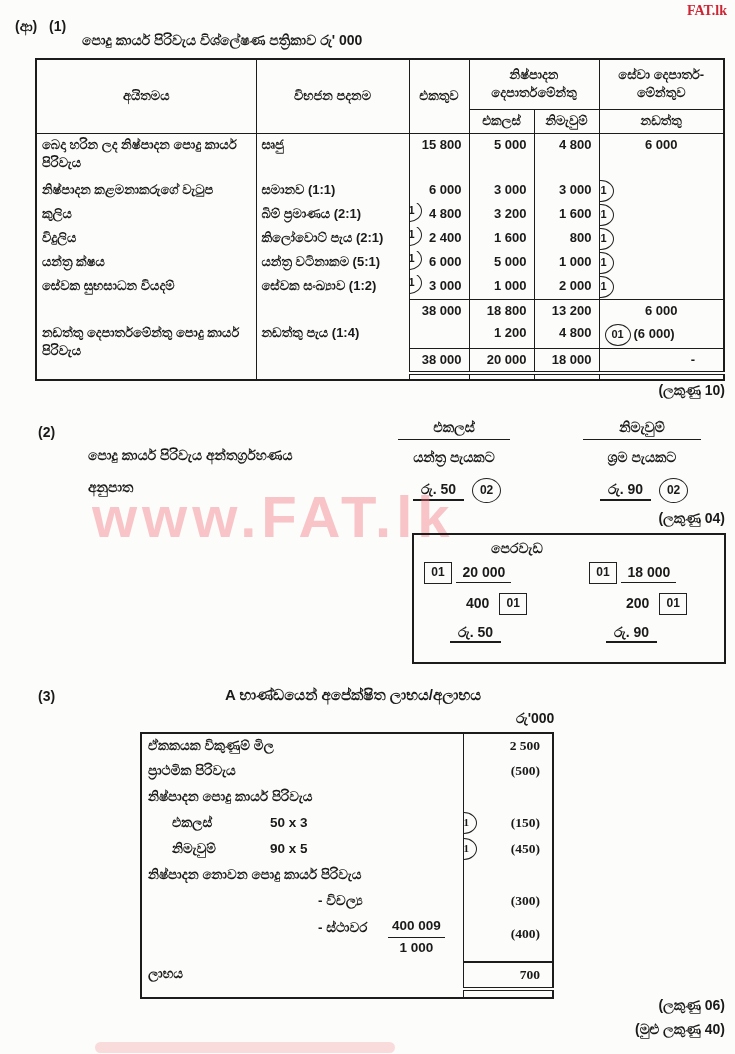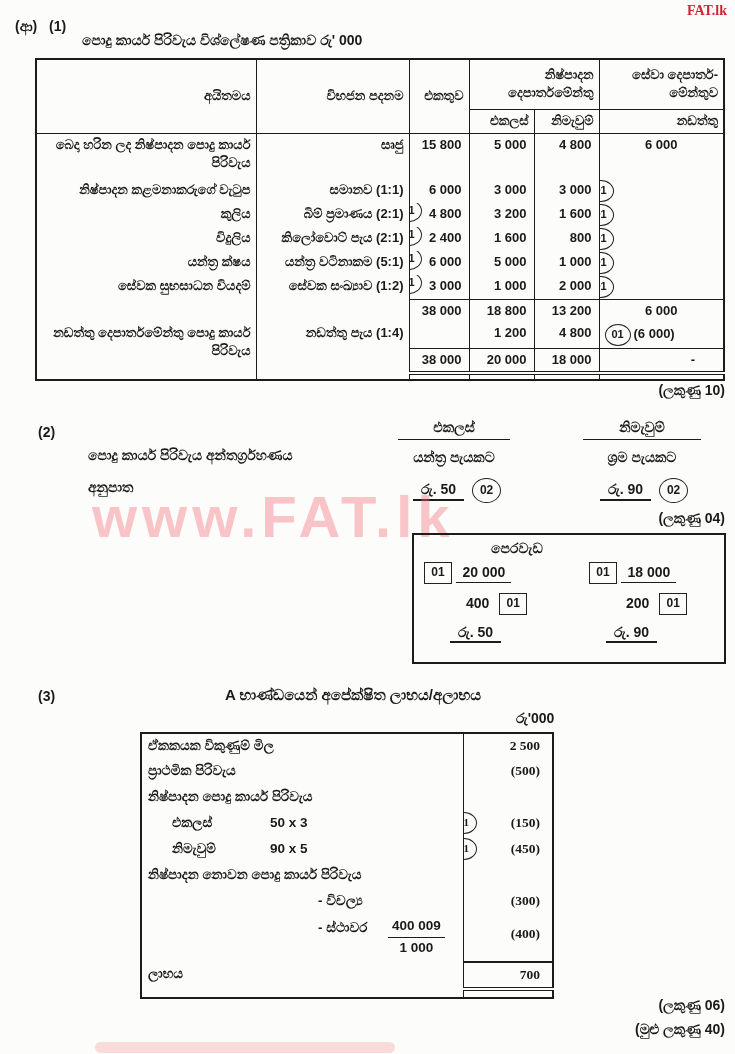--- a/index.html
+++ b/index.html
@@ -12,23 +12,23 @@
   #watermark{left:92px;top:483px;font-size:58px;font-weight:700;letter-spacing:5px;
              color:rgba(243,105,115,0.38);white-space:nowrap;z-index:5;}
   #wm-strip{left:95px;top:1042px;width:300px;height:11px;background:rgba(243,105,115,0.22);
             border-radius:6px;z-index:5;}
   
   .hline{font-size:14px;}
   
   table{border-collapse:collapse;table-layout:fixed;}
   #t1{left:35px;top:58px;width:688px;border:2px solid #1c1c1c;}
   #t1 td{font-size:13px;line-height:18px;padding:2px 5px;vertical-align:top;overflow:hidden;}
-  #t1 .bR{border-right:1.6px solid #1c1c1c;text-align:right;}
+  #t1 .bR{border-right:1.6px solid #1c1c1c;}
   #t1 .hc{text-align:center;vertical-align:middle;}
-  #t1 .hb{border-bottom:1.6px solid #1c1c1c;text-align:right;}
+  #t1 .hb{border-bottom:1.6px solid #1c1c1c;}
   #t1 .num{text-align:right;padding-right:7px;white-space:nowrap;}
   #t1 .cen{text-align:center;white-space:nowrap;}
   #t1 .lbl{white-space:nowrap;}
   #t1 .wrap{white-space:normal;}
   #t1 .lineTop td.lt{border-top:1.6px solid #1c1c1c;}
   #t1 td.dbl{border-bottom:4px double #1c1c1c;}
   td.rel{position:relative;}
   
   .mk{position:absolute;width:24px;height:20px;border:1.6px solid #222;border-radius:50%;
       font-size:11px;line-height:19px;text-align:center;font-weight:700;background:transparent;z-index:3;}

